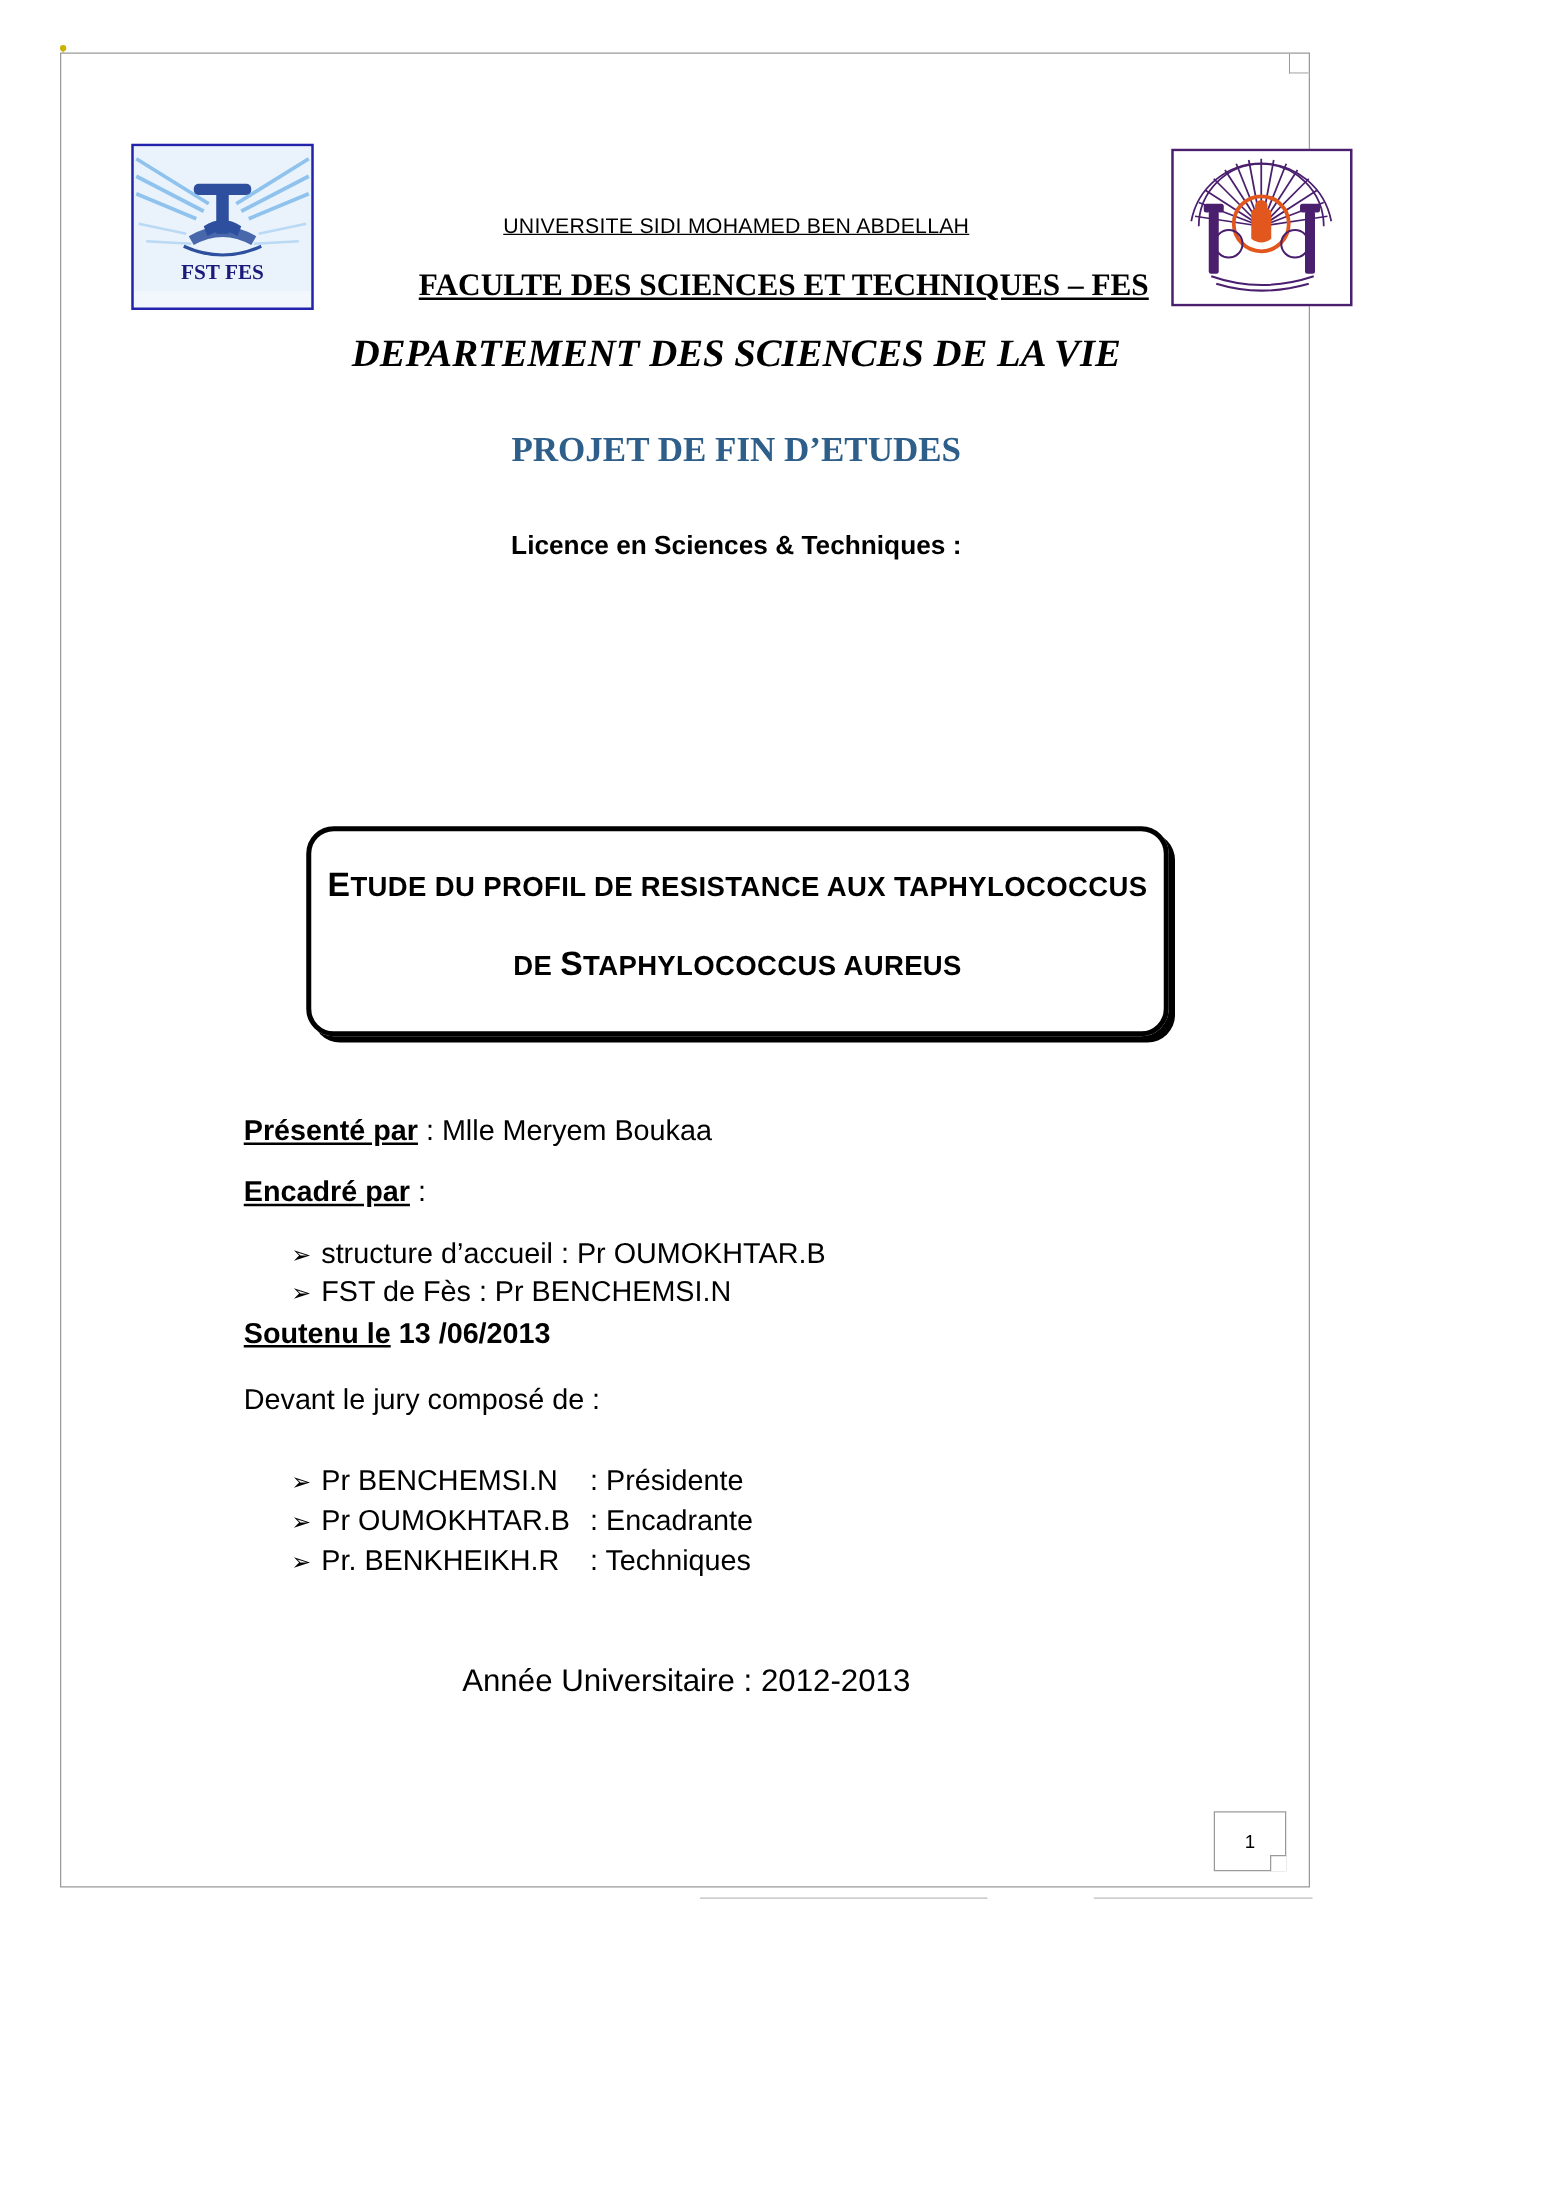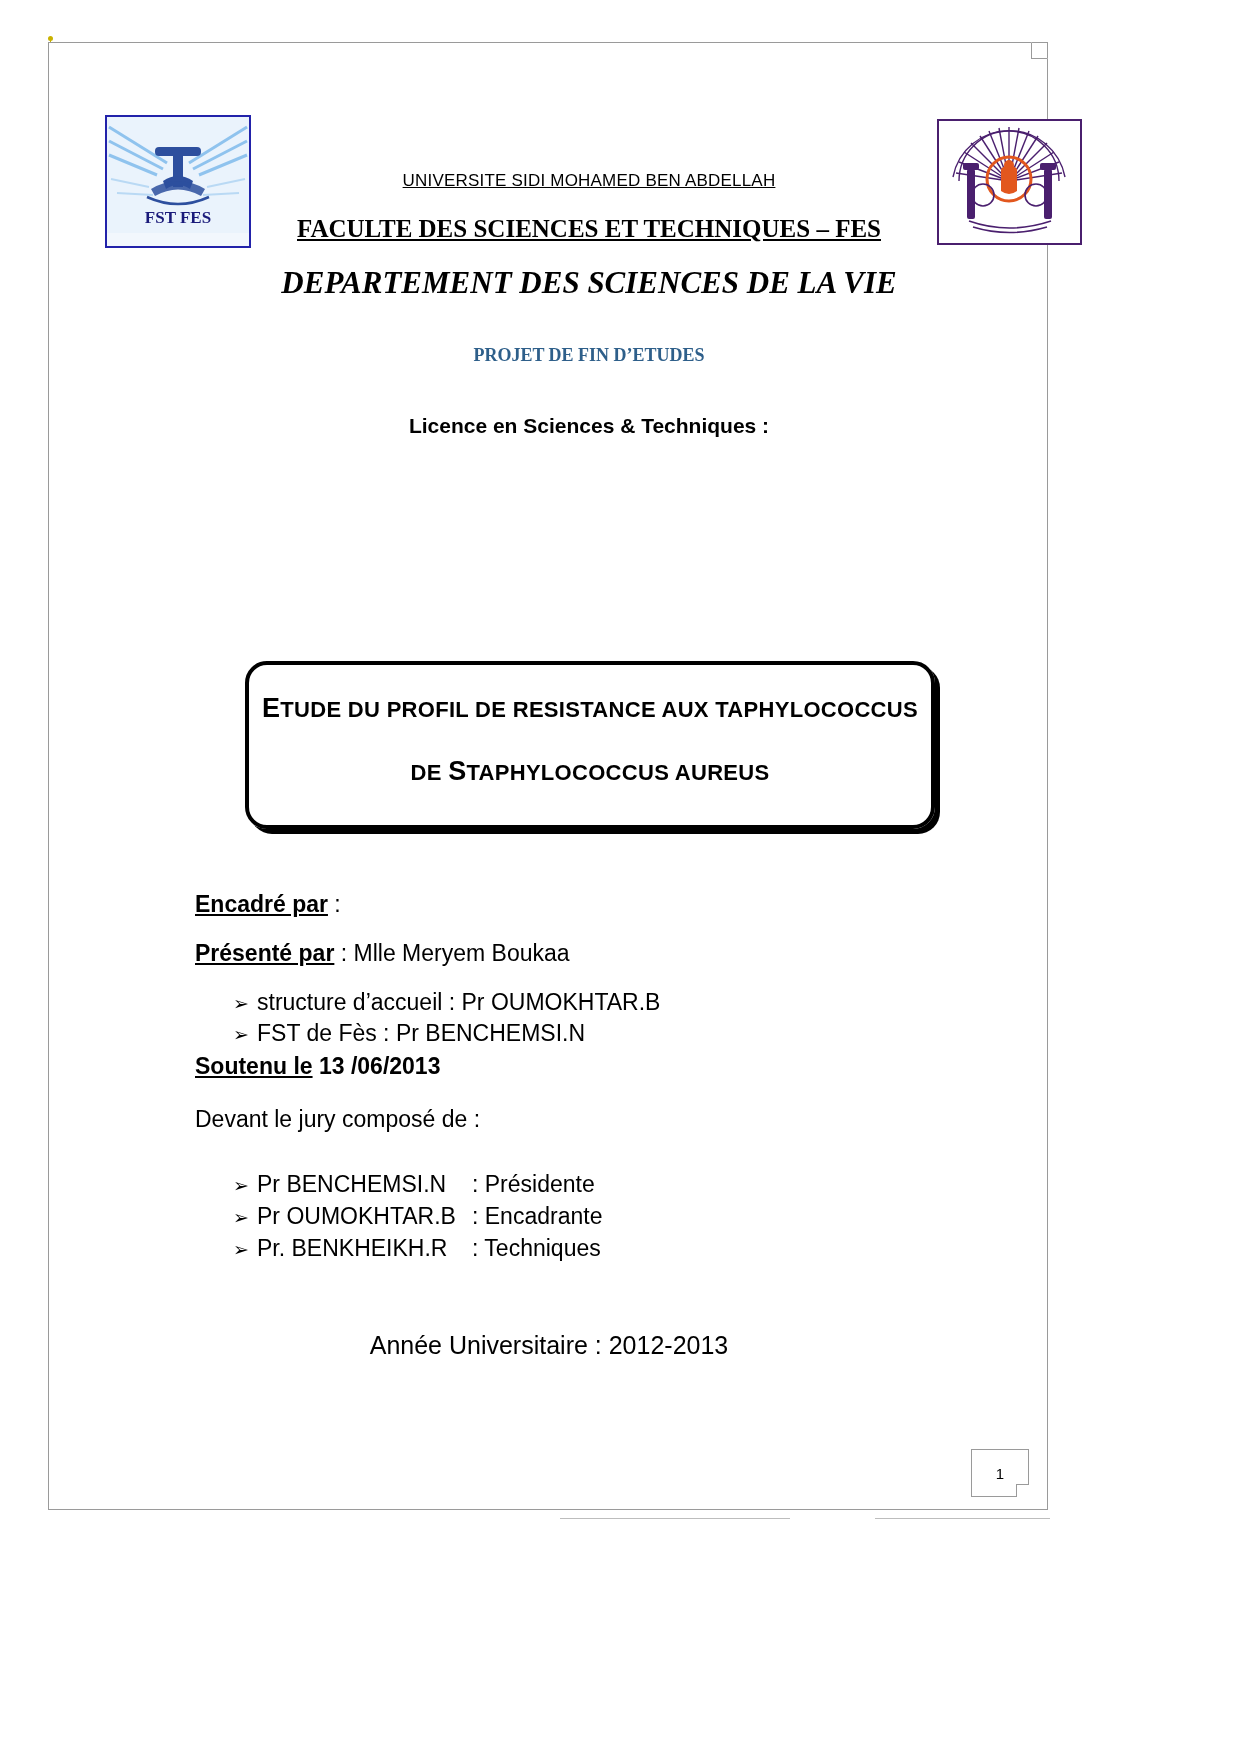--- a/index.html
+++ b/index.html
@@ -111,32 +111,33 @@
     text-decoration: underline;
     letter-spacing: 0.2px;
     margin-bottom: 24px;
   }
   .fac-line {
     font-family: "Liberation Serif", serif;
     font-size: 25px;
     font-weight: bold;
     text-decoration: underline;
     margin-bottom: 22px;
+    text-align: right;
   }
   .dept-line {
     font-family: "Liberation Serif", serif;
     font-size: 31px;
     font-weight: bold;
     font-style: italic;
     margin-bottom: 44px;
     margin-top: 19px;
   }
   .pfe-line {
     font-family: "Liberation Serif", serif;
-    font-size: 18px;
+    font-size: 28px;
     font-weight: bold;
     color: #2e5f8a;
     margin-bottom: 48px;
   }
   .lic-line {
     font-size: 21px;
     font-weight: bold;
     margin-bottom: 34px;
   }
   .bio-line {
@@ -356,25 +357,25 @@
         <span class="cap">E</span><span>TUDE DU PROFIL DE RESISTANCE AUX TAPHYLOCOCCUS</span>
       </div>
       <div class="title-line second">
         <span>DE </span><span class="cap">S</span><span>TAPHYLOCOCCUS AUREUS</span>
       </div>
     </div>
 
     <div class="body-block">
 
       <div class="row">
+        <span class="u-bold">Présenté par</span><span> : </span><span>Mlle Meryem Boukaa</span>
+      </div>
+
+      <div class="row">
         <span class="u-bold">Encadré par</span><span> :</span>
-      </div>
-
-      <div class="row">
-        <span class="u-bold">Présenté par</span><span> : </span><span>Mlle Meryem Boukaa</span>
       </div>
 
       <ul class="bullets">
         <li>
           <span class="arrow">➢</span>
           <span>structure d’accueil : Pr  OUMOKHTAR.B</span>
         </li>
         <li>
           <span class="arrow">➢</span>
           <span>FST de Fès : Pr   BENCHEMSI.N</span>

